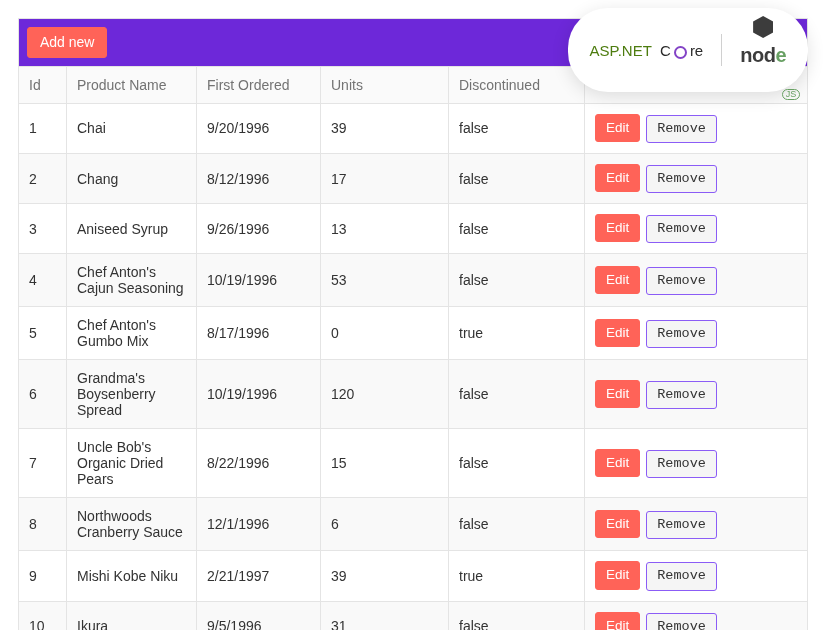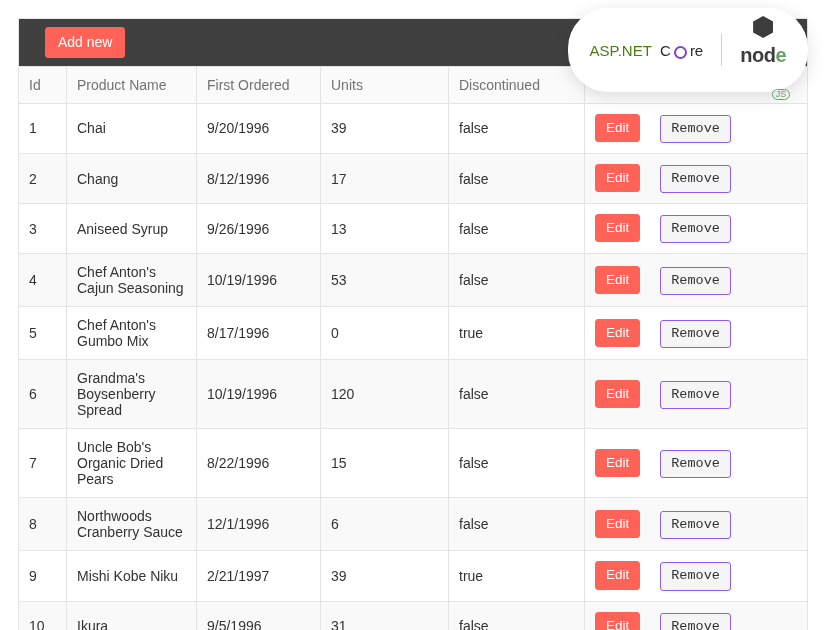--- a/index.html
+++ b/index.html
@@ -10,22 +10,22 @@
     padding: 18px;
     color: #333;
   }
   .wrap {
     width: 790px;
     position: relative;
   }
   .toolbar {
     border: 1px solid #e4e4e4;
     border-bottom: none;
-    padding: 8px 26px;
-    background: #404040;
+    padding: 8px 8px;
+    background: #6d28d9;
   }
   .btn {
     display: inline-block;
     font-size: 14px;
     padding: 6px 12px;
     border-radius: 3px;
     cursor: pointer;
     border: 1px solid transparent;
     line-height: 1.2;
   }
@@ -58,21 +58,21 @@
     font-weight: 400;
     color: #737373;
   }
   tbody tr:nth-child(even) {
     background: #f9f9f9;
   }
   td.actions {
     white-space: nowrap;
   }
   td.actions .btn {
-    margin-right: 20px;
+    margin-right: 6px;
     font-size: 13.5px;
     padding: 5px 10px;
   }
 
   
   .logo-pill {
     position: absolute;
     right: 0px;
     top: -10px;
     background: #fff;
@@ -131,21 +131,21 @@
     letter-spacing: -0.5px;
   }
   .node-text .e { color: #68a063; }
   .node-js {
     font-size: 9px;
     color: #68a063;
     border: 1.5px solid #68a063;
     border-radius: 10px;
     padding: 0 3px;
     position: relative;
-    left: 42px;
+    left: 52px;
     top: 16px;
     margin-left: -48px;
     display: inline-block;
     line-height: 1;
     height: 11px;
   }
 
   col.c-id { width: 48px; }
   col.c-name { width: 130px; }
   col.c-first { width: 124px; }

